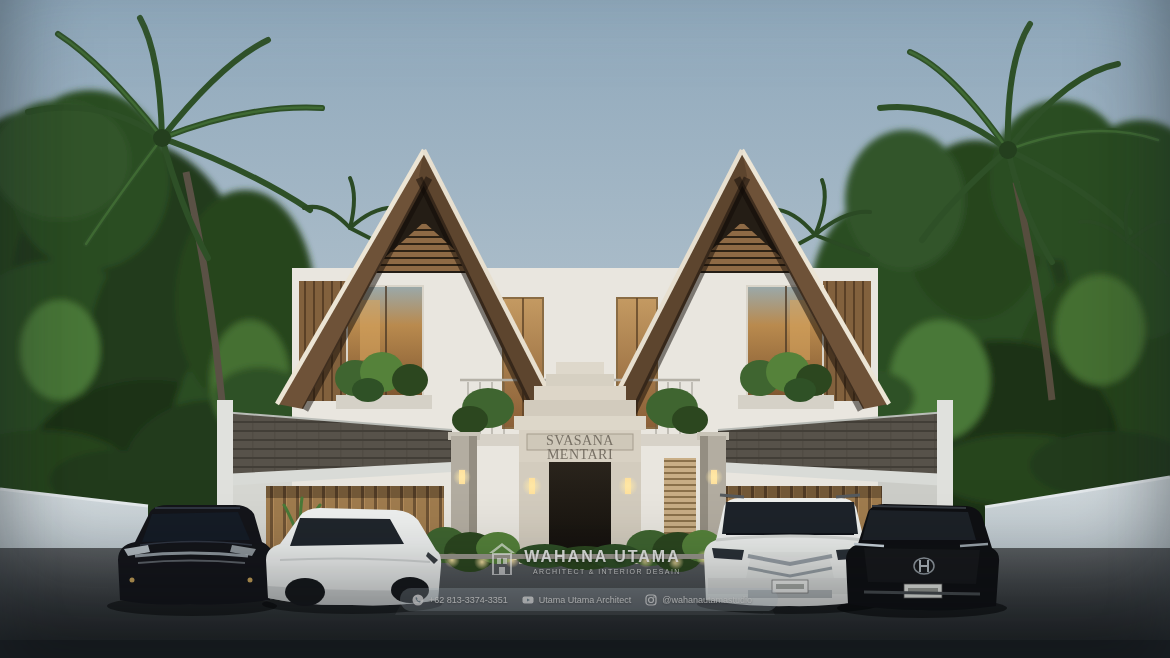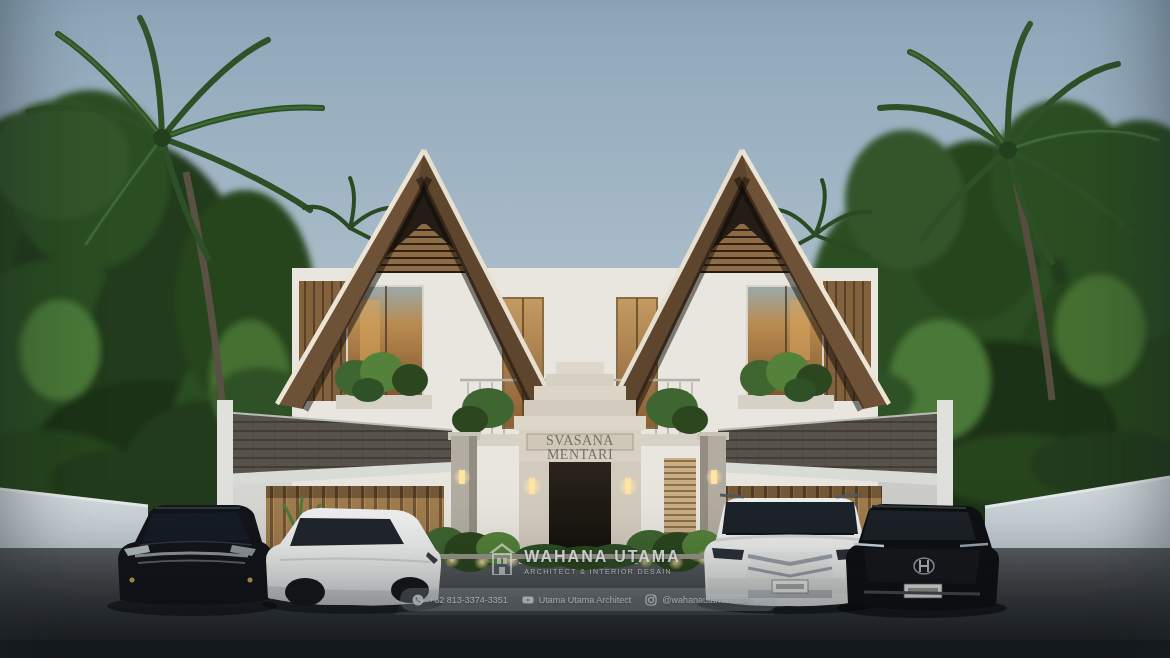--- a/index.html
+++ b/index.html
@@ -5,21 +5,21 @@
   html,body{margin:0;padding:0;background:#11161a;}
   .stage{position:relative;width:1170px;height:658px;overflow:hidden;
          font-family:"Liberation Sans",sans-serif;background:#9ab0c0;}
   .stage svg.scene{position:absolute;left:0;top:0;}
   .gate-sign{position:absolute;left:527px;top:434px;width:106px;height:14px;
     font-family:"Liberation Serif",serif;font-size:14px;letter-spacing:.5px;
     color:#6e675c;text-align:center;line-height:14px;opacity:.9;}
   .watermark{position:absolute;left:0;right:0;top:543px;display:flex;
     justify-content:center;align-items:center;gap:9px;pointer-events:none;}
   .wm-logo{opacity:.6;}
-  .wm-text{text-align:left;}
+  .wm-text{text-align:right;}
   .wm-title{font-size:16px;font-weight:bold;letter-spacing:2px;
     color:rgba(255,255,255,.85);text-shadow:0 1px 3px rgba(0,0,0,.4);}
   .wm-sub{font-size:7px;letter-spacing:1.4px;color:rgba(255,255,255,.72);
     margin-top:2px;text-shadow:0 1px 2px rgba(0,0,0,.4);}
   .contact-bar{position:absolute;left:400px;top:588px;width:378px;height:23px;
     background:rgba(205,220,230,.28);border-radius:12px;display:flex;
     align-items:center;gap:14px;padding:4px 12px;box-sizing:border-box;}
   .contact-item{display:flex;align-items:center;gap:5px;white-space:nowrap;}
   .contact-item .label{font-size:9px;color:rgba(255,255,255,.88);
     text-shadow:0 1px 2px rgba(0,0,0,.35);}

